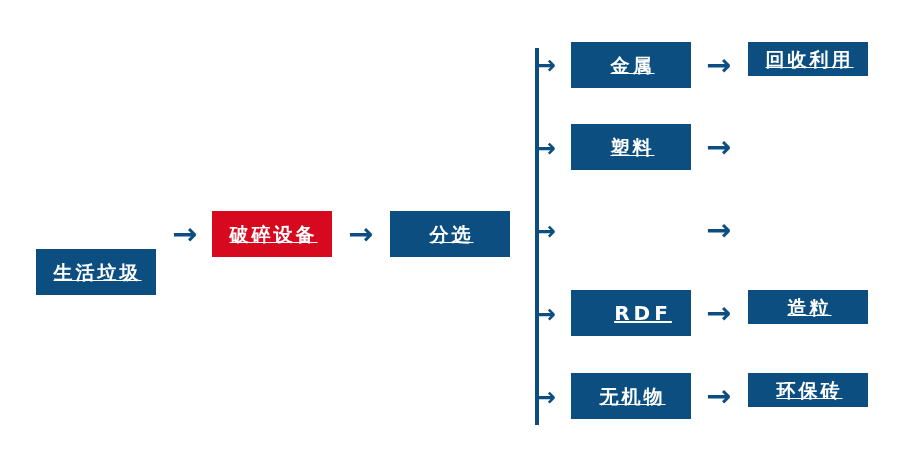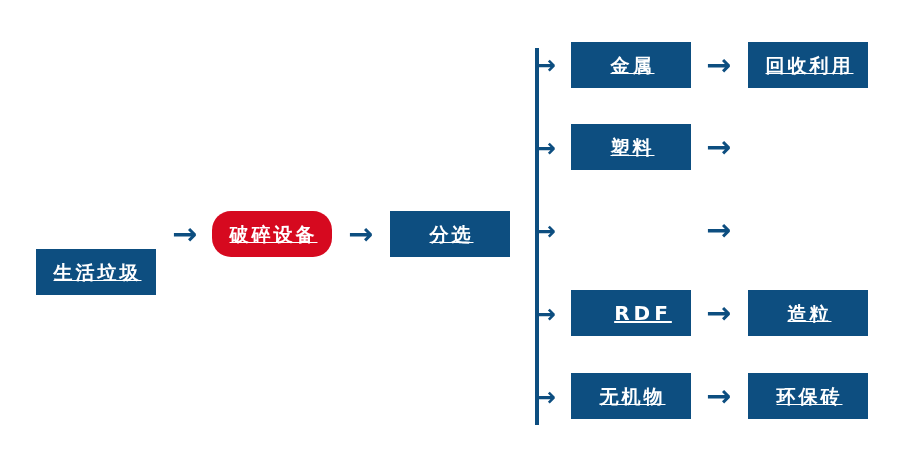--- a/index.html
+++ b/index.html
@@ -33,37 +33,36 @@
     font-weight: 600;
     letter-spacing: 3px;
     text-indent: 3px;
     line-height: 1;
     white-space: nowrap;
     box-sizing: border-box;
     text-decoration: underline;
   }
   .node.accent {
     background: #d6091f;
-    border-radius: 19px;
   }
   .node.latin {
     letter-spacing: 4px;
     text-indent: 4px;
     font-size: 20px;
     padding-left: 20px;
   }
 
   
   .n-source   { left: 36px;  top: 211px; width: 120px; height: 46px; margin-top: 38px; }
   .n-process  { left: 212px; top: 211px; width: 120px; height: 46px; }
   .n-sort     { left: 390px; top: 211px; width: 120px; height: 46px; }
 
   
   .col-a { left: 571px; width: 120px; height: 46px; }
-  .col-b { left: 748px; width: 120px; height: 46px; }
+  .col-b { left: 748px; width: 120px; height: 34px; }
 
   .row-1 { top: 42px;  }
   .row-2 { top: 124px; }
   .row-3 { top: 207px; }
   .row-4 { top: 290px; }
   .row-5 { top: 373px; }
 
   
   .arrow {
     position: absolute;

